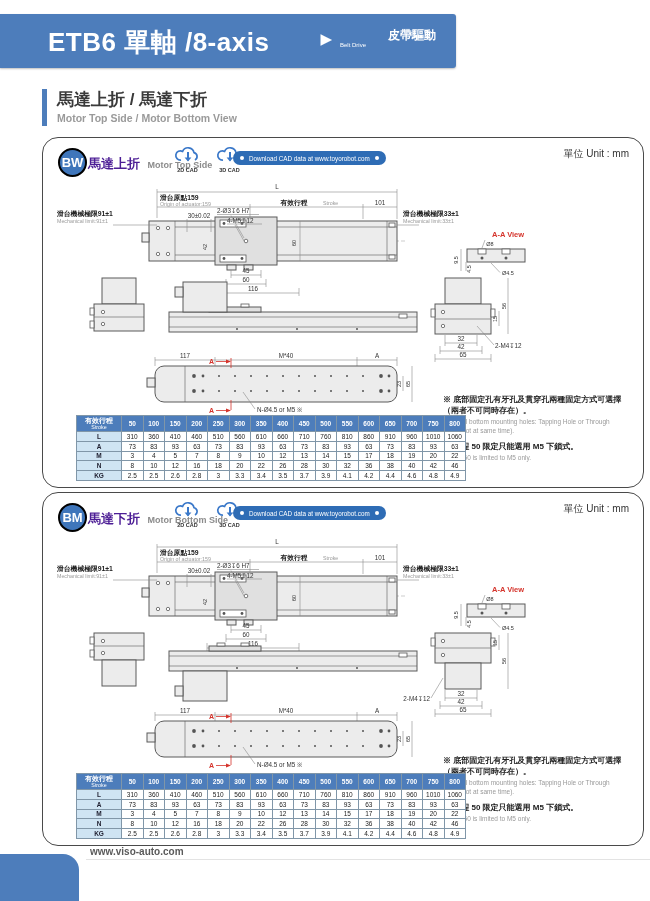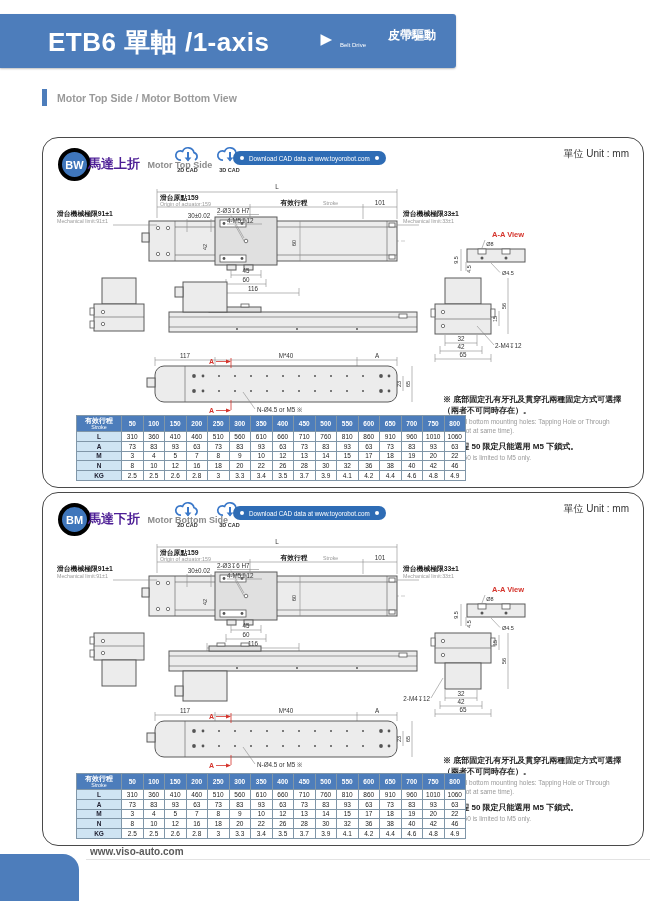--- a/index.html
+++ b/index.html
@@ -20,21 +20,21 @@
   
   .section-head{position:absolute;left:42px;top:89px;border-left:5px solid #4d7dbb;padding:1px 0 2px 10px;}
   .sh-title{font-size:17px;font-weight:bold;color:#3a3a3a;line-height:1.15;}
   .sh-sub{font-size:10.5px;font-weight:bold;color:#9a9a9a;margin-top:2px;}
 
   
   .panel{position:absolute;left:42px;width:600px;background:#fff;border:1.5px solid #4a4a4a;border-radius:16px;}
   #panel1{top:137px;height:349px;}
   #panel2{top:492px;height:352px;}
   .badge{position:absolute;left:15px;top:10px;width:25px;height:25px;border-radius:50%;
-         background:#3f76bb;border:4px solid #000000;color:#fff;font-size:11px;font-weight:bold;
+         background:#3f76bb;border:2px solid #000000;color:#fff;font-size:13px;font-weight:bold;
          display:flex;align-items:center;justify-content:center;}
   .p-title{position:absolute;left:45px;top:16px;white-space:nowrap;}
   .p-cn{font-size:13px;font-weight:bold;color:#4c1d95;}
   .p-en{font-size:9px;font-weight:bold;color:#8b8b8b;margin-left:3px;}
   .cads{position:absolute;left:126px;top:6px;display:flex;gap:5px;}
   .cad{width:37px;text-align:center;cursor:pointer;}
   .cad-label{font-size:5.5px;font-weight:bold;color:#333;margin-top:-1px;}
   .pill{position:absolute;left:190px;top:13px;height:14px;background:#2e6cb5;border-radius:8px;
         color:#fff;font-size:6.3px;display:flex;align-items:center;padding:0 7px;gap:5px;
         white-space:nowrap;cursor:pointer;}
@@ -83,32 +83,33 @@
 </style>
 </head>
 <body>
 
 <div class="page">
 
   <header class="banner">
     <div class="banner-title">
       <span>ETB6</span>
       <span>單軸</span>
-      <span class="axis-en">/1-axis</span>
+      <span class="axis-en">/8-axis</span>
     </div>
     <div class="drive">
       <span class="tri">▶</span>
       <span>
         <div class="drive-cn">皮帶驅動</div>
         <div class="drive-en">Belt Drive</div>
       </span>
     </div>
   </header>
 
   <div class="section-head">
+    <div class="sh-title">馬達上折 / 馬達下折</div>
     <div class="sh-sub">Motor Top Side / Motor Bottom View</div>
   </div>
 
   <section class="panel" id="panel1">
     <div class="badge">BW</div>
     <div class="p-title">
       <span class="p-cn">馬達上折</span>
       <span class="p-en">Motor Top Side</span>
     </div>
     <div class="cads">

